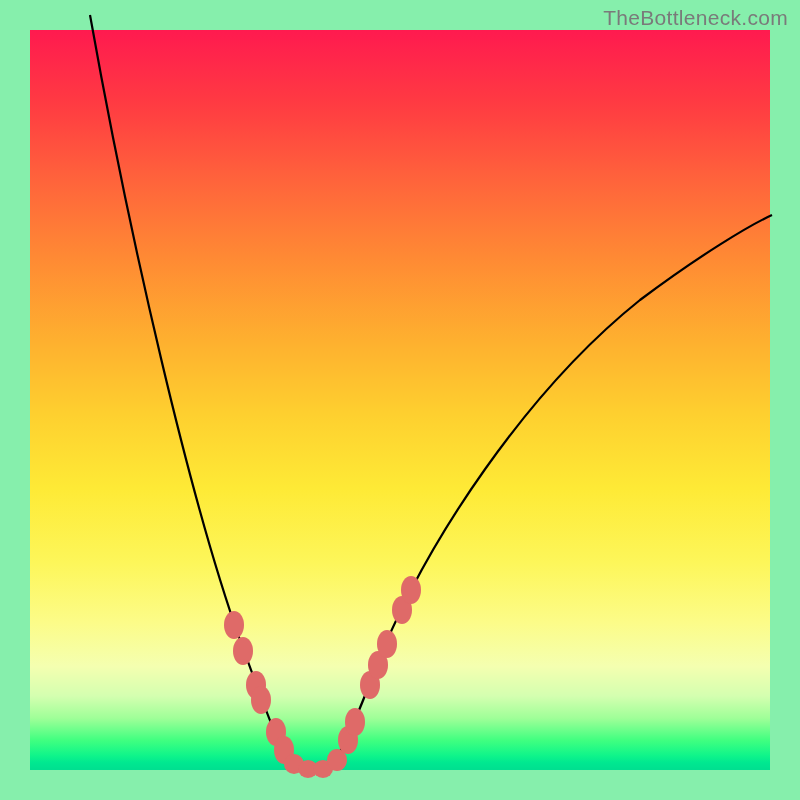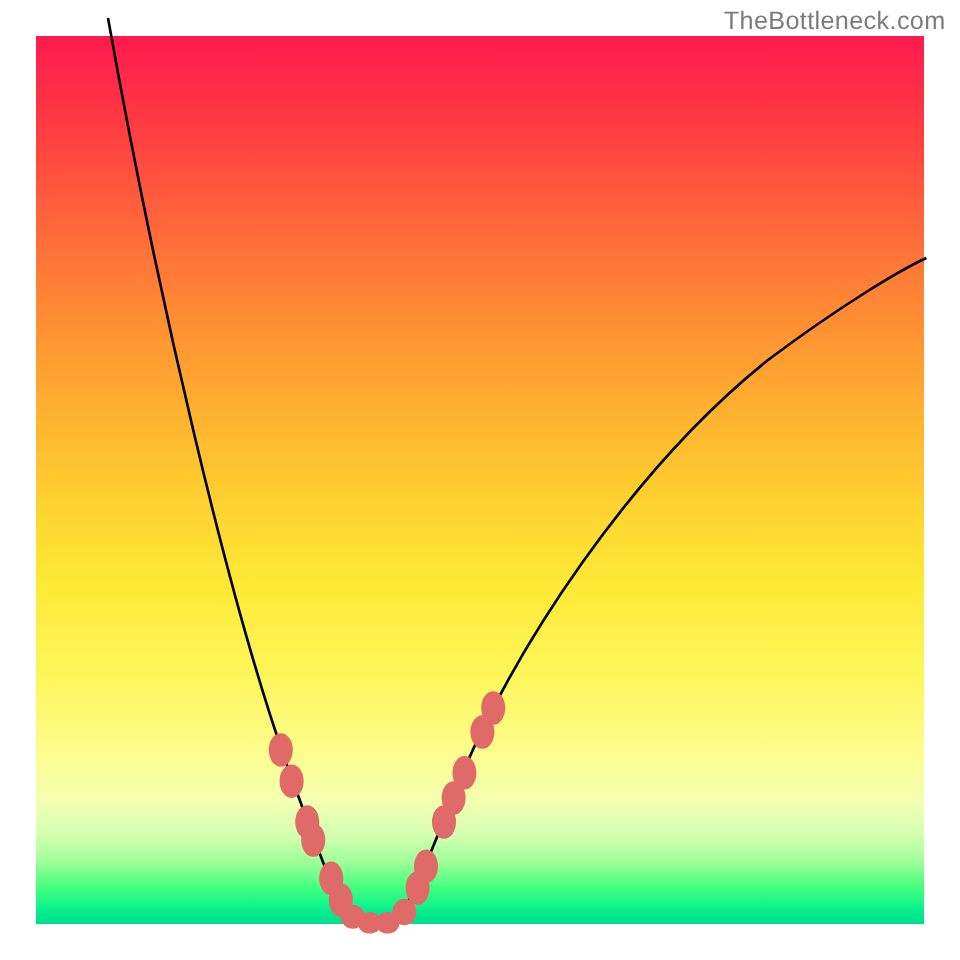--- a/index.html
+++ b/index.html
@@ -7,21 +7,21 @@
     padding: 0;
     width: 800px;
     height: 800px;
     background: #000000;
     overflow: hidden;
   }
   .outer-frame {
     position: relative;
     width: 800px;
     height: 800px;
-    background: #ffffff;
+    background: #86efac;
   }
   .plot-area {
     position: absolute;
     left: 30px;
     top: 30px;
     width: 740px;
     height: 740px;
     background: linear-gradient(to bottom,
       #ff1a4f 0%,
       #ff3b42 10%,

